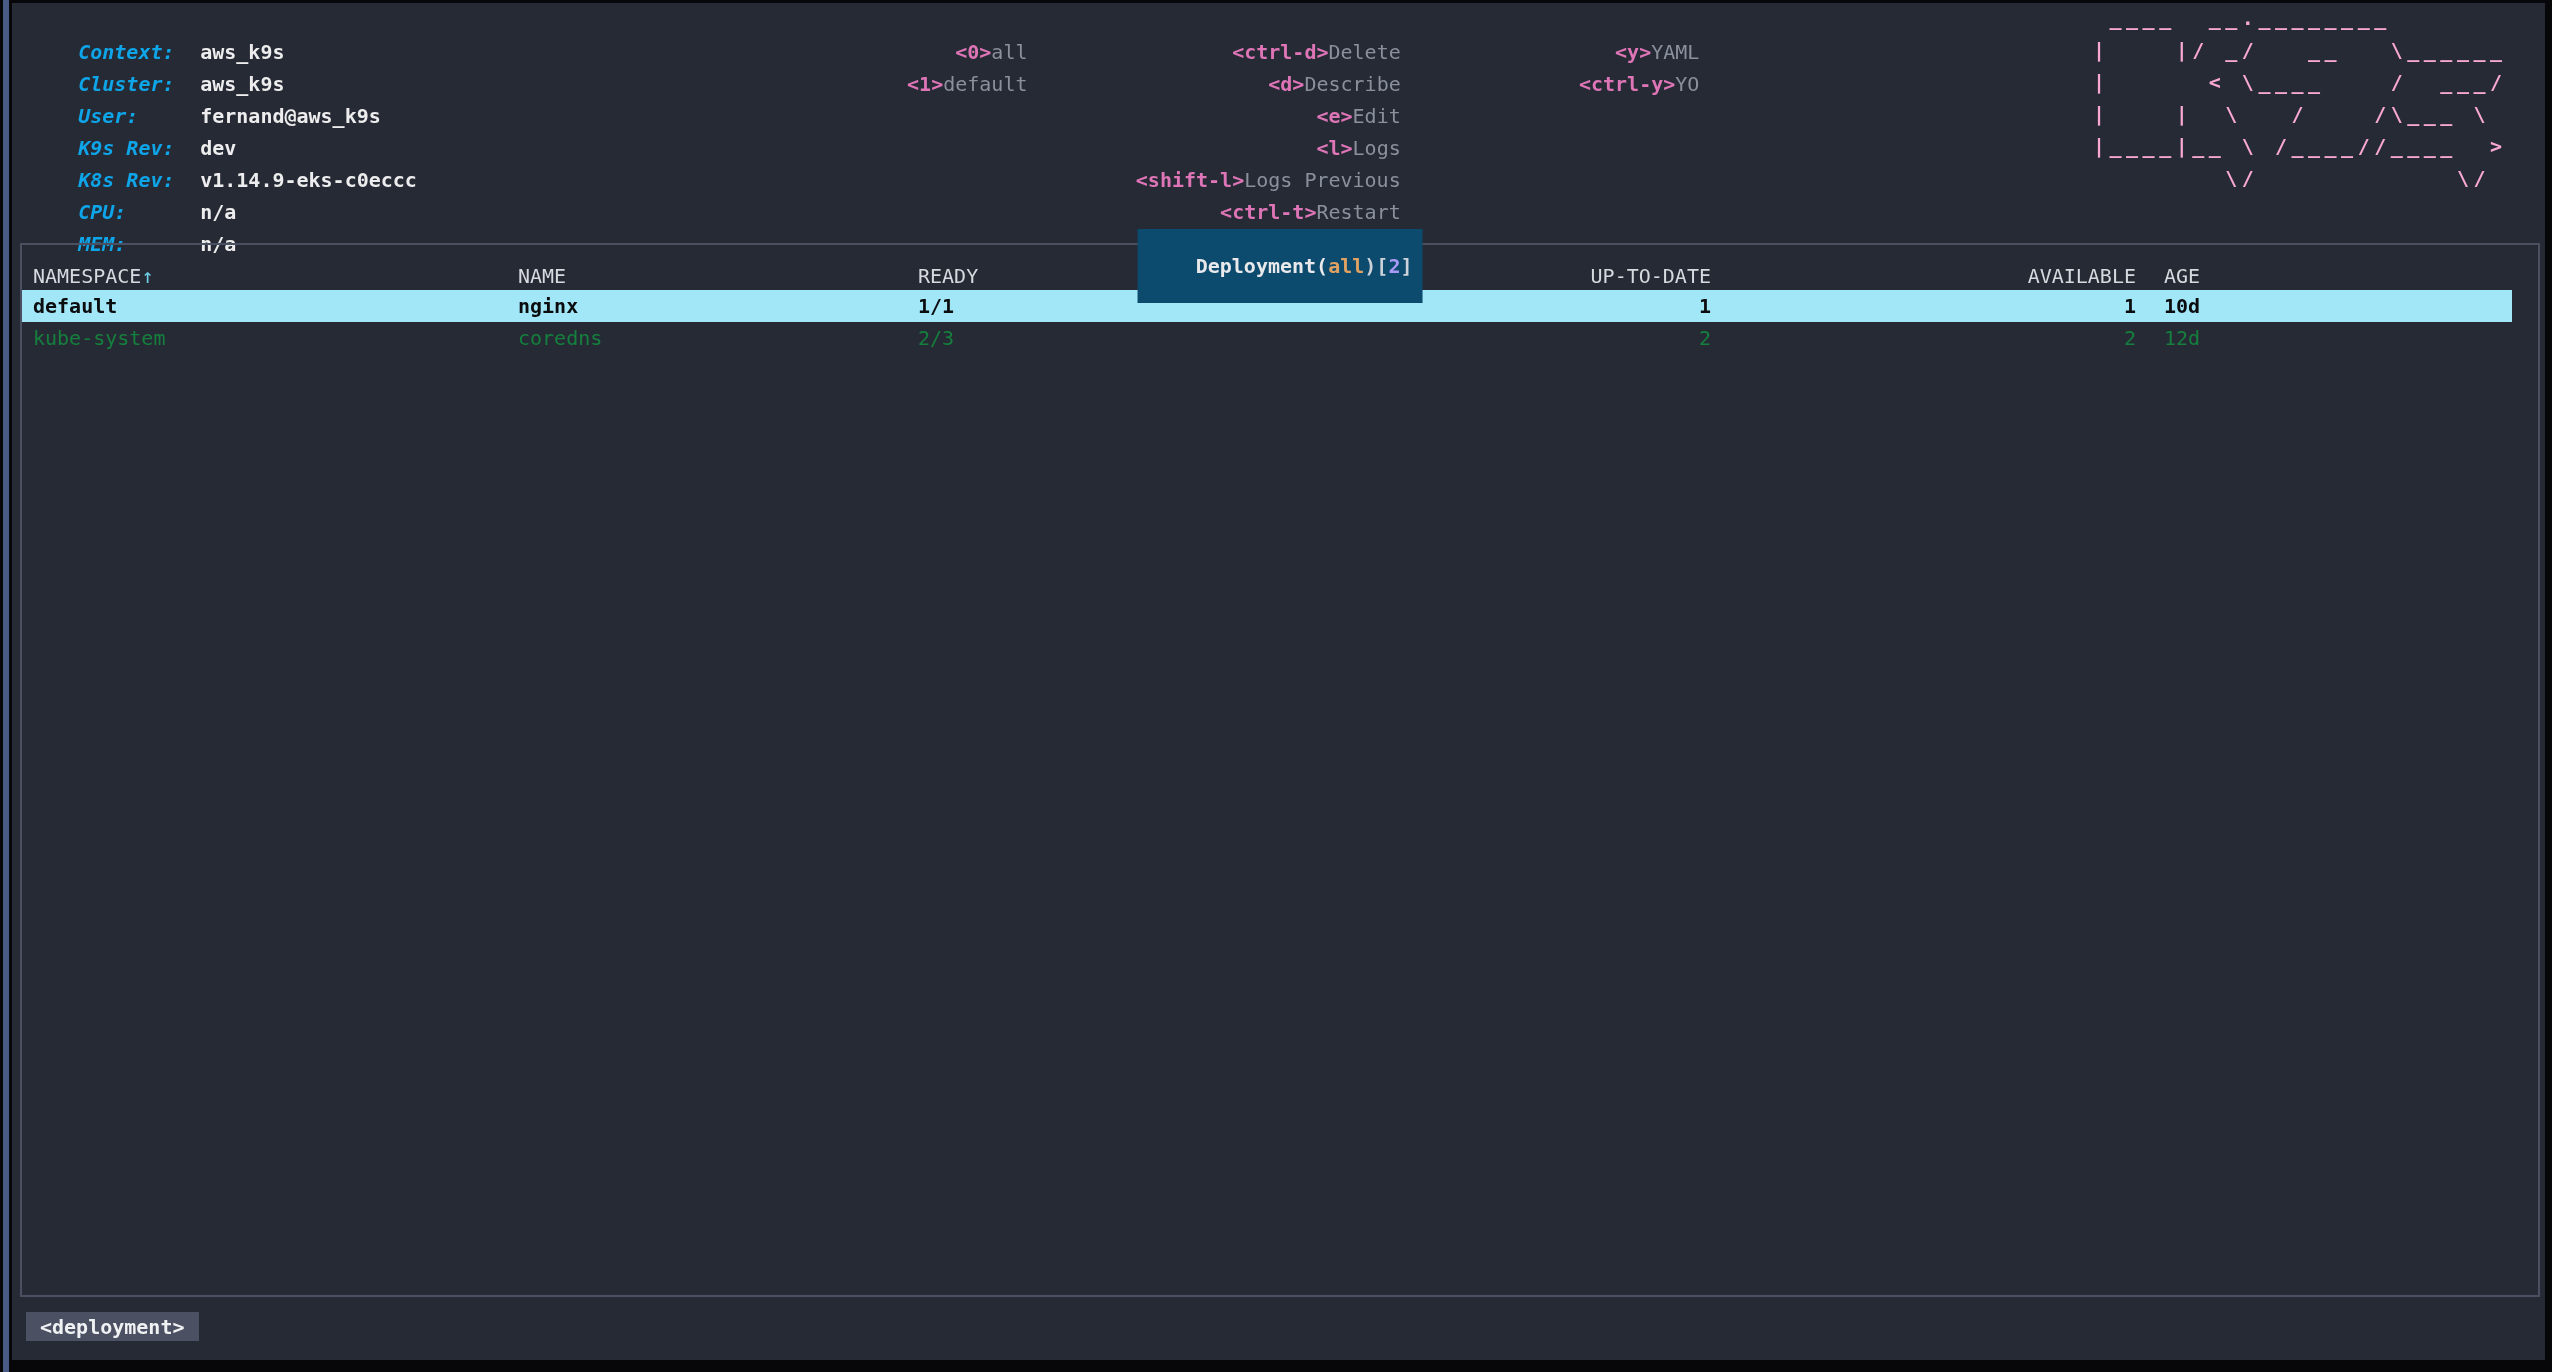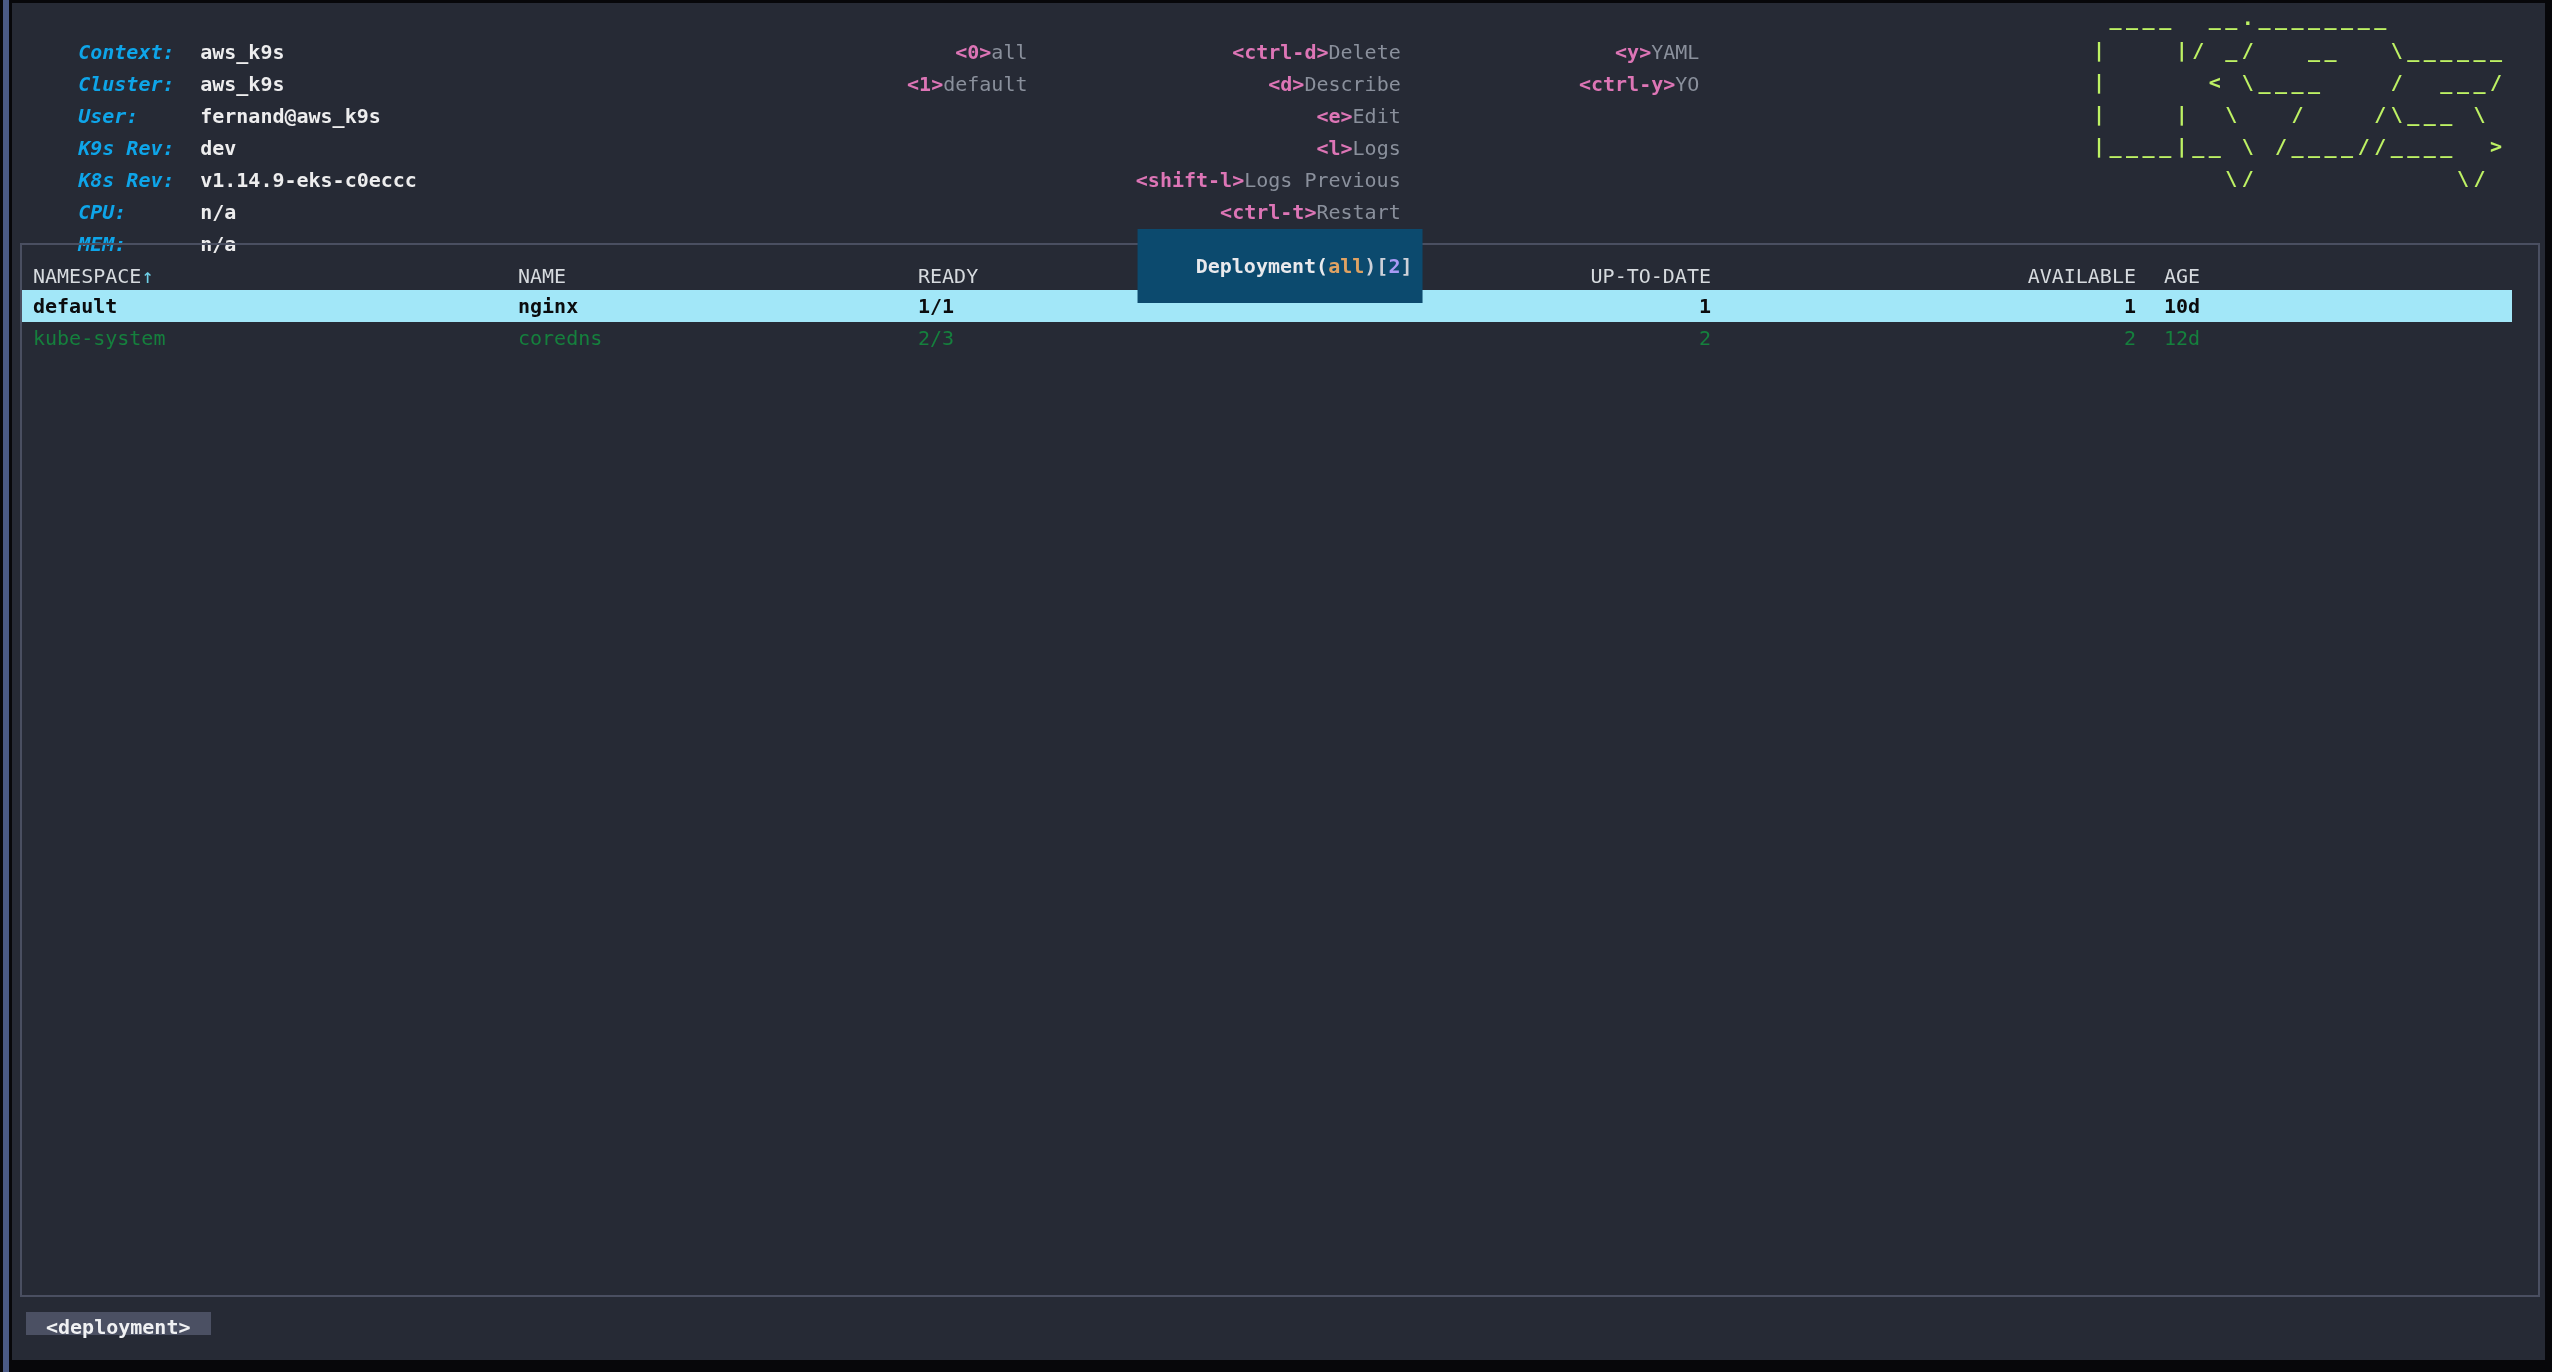--- a/index.html
+++ b/index.html
@@ -26,21 +26,21 @@
   .menu-col-act  { left:1036px; }
   .menu-col-yaml { left:1493px; }
   .menu-item { height:32px; line-height:32px; white-space:pre; }
   .menu-key { display:inline-block; color:#dd75b6; font-weight:bold; }
   .menu-col-ns .menu-key   { width:57px; }
   .menu-col-act .menu-key  { width:160px; }
   .menu-col-yaml .menu-key { width:110px; }
   .menu-label { color:#8a909c; }
 
   
-  .logo { position:absolute; left:2093px; top:2px; color:#bef264; }
+  .logo { position:absolute; left:2093px; top:2px; color:#f9a8d4; }
   .logo-line { height:32px; line-height:32px; white-space:pre; letter-spacing:4.5px; font-weight:bold; }
 
   
   .k-table {
     position:absolute; left:20px; top:243px; width:2520px; height:1054px;
     border:2px solid #4a4f61; padding-top:17px;
   }
   .table-title {
     position:absolute; top:-16px; left:50%; transform:translateX(-50%);
     background:#0c4a6e; padding:1px 10px; white-space:pre;
@@ -57,23 +57,23 @@
   }
   .thead { height:28px; line-height:28px; color:#d6dade; }
   .cell-num { text-align:right; padding-right:8px; }
   .cell-age { padding-left:20px; }
   .sort-arrow { color:#6fd1e8; }
   .trow.data { color:#15803d; }
   .trow.data.selected { background:#a2e7f8; color:#0b0c0e; font-weight:bold; }
 
   
   .crumb {
-    position:absolute; left:26px; top:1312px; height:23px; line-height:31px;
+    position:absolute; left:26px; top:1312px; height:29px; line-height:31px;
     background:#4b5063; color:#f0f1f3; font-weight:bold;
-    padding:0 20px; white-space:pre;
+    padding:0 14px; white-space:pre;
   }
 </style>
 </head>
 <body>
 
 <div class="edge-strip"></div>
 <div class="terminal"></div>
 
 <div class="info-panel">
   <div class="info-row">

